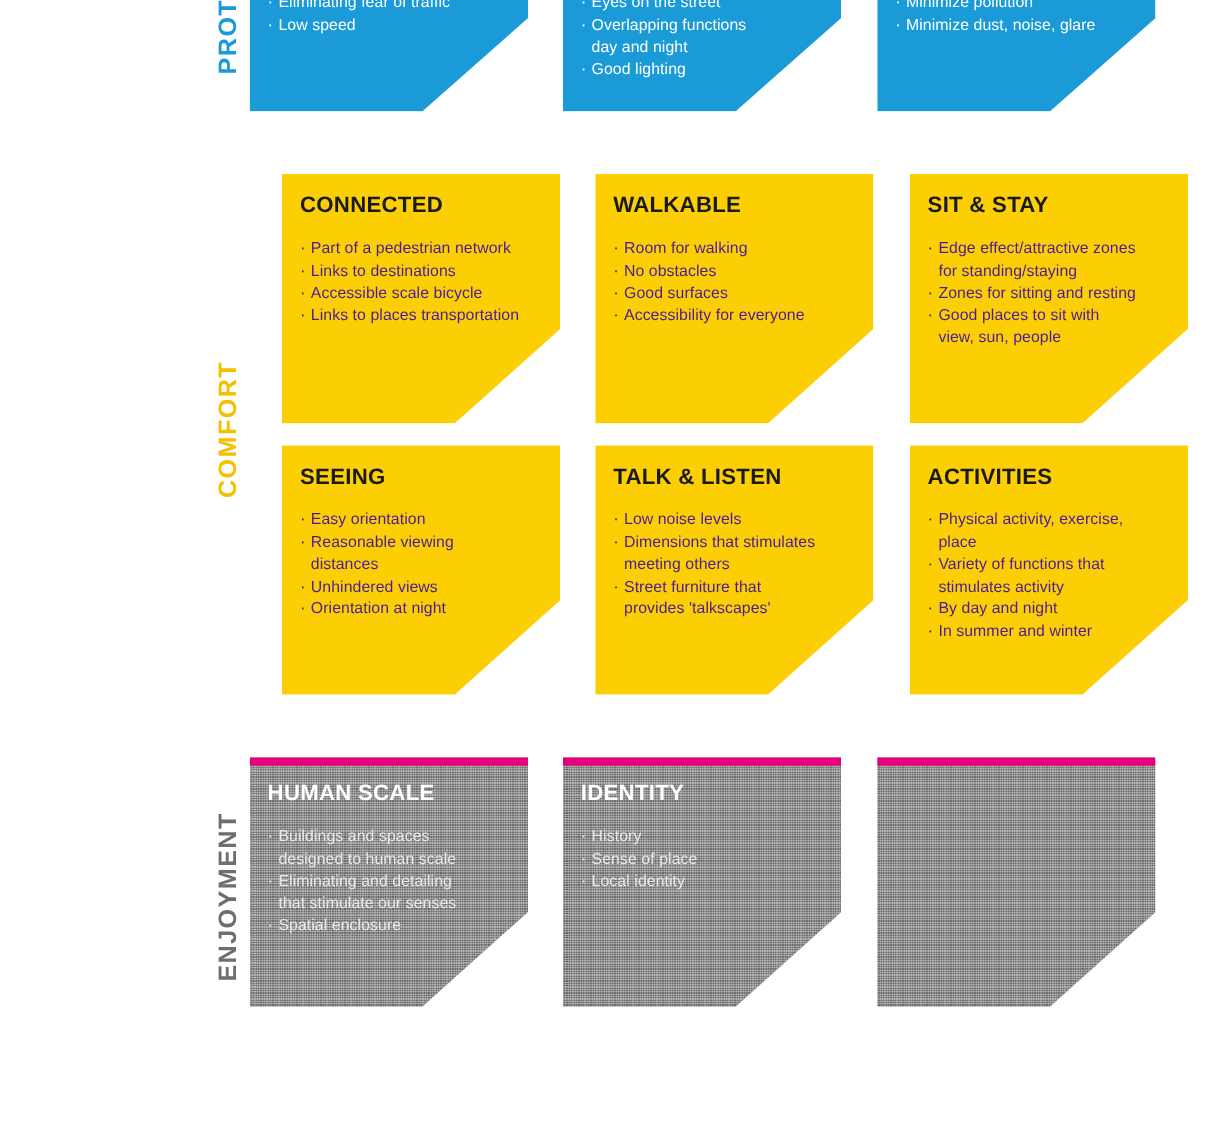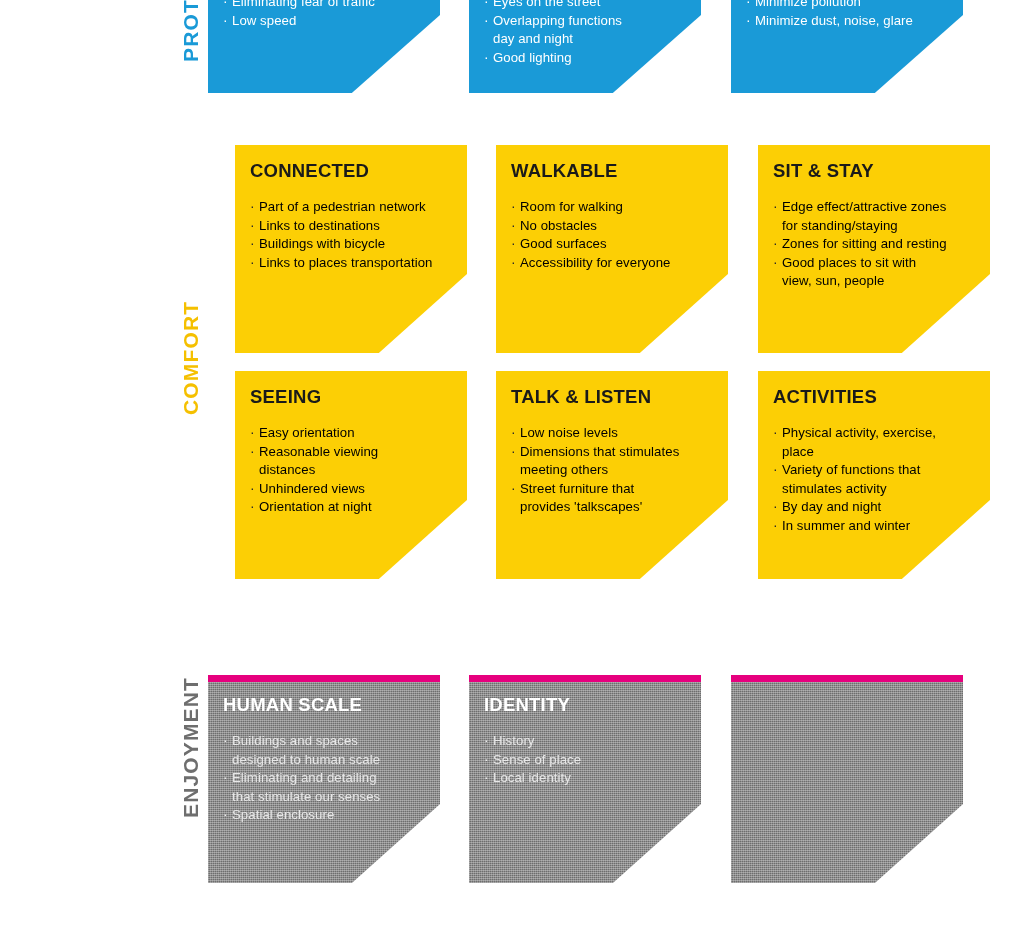--- a/index.html
+++ b/index.html
@@ -65,21 +65,20 @@
       repeating-linear-gradient(0deg,
         rgba(255,255,255,0.30) 0px,
         rgba(255,255,255,0.30) 1px,
         rgba(0,0,0,0) 1px,
         rgba(0,0,0,0) 2px),
       repeating-linear-gradient(90deg,
         rgba(255,255,255,0.22) 0px,
         rgba(255,255,255,0.22) 1px,
         rgba(0,0,0,0) 1px,
         rgba(0,0,0,0) 2px);
-    margin-top: 44px;
   }
 
   .card-topbar {
     position: absolute;
     left: 0; top: 0;
     width: 100%;
     height: 7px;
     background: #e6007e;
   }
 
@@ -112,21 +111,21 @@
   }
   .bullets li.cont { padding-left: 9px; }
   .bullets li.cont::before { content: ""; }
   .bullets li::before {
     content: "\00B7";
     position: absolute;
     left: 0;
     top: -1px;
     font-size: 14px;
   }
-  .card.yellow .bullets li { color: #000000; }
+  .card.yellow .bullets li { color: #4c1d95; }
   .card.yellow .bullets li::before { color: #2b2b2b; }
   .card.blue .bullets li,
   .card.blue .bullets li::before { color: #ffffff; }
   .card.grey .bullets li,
   .card.grey .bullets li::before { color: #e8e8e8; }
 
   
   .card.blue .card-inner { padding-top: 0; }
 </style>
 </head>
@@ -168,21 +167,21 @@
       </ul>
     </div>
   </div>
 
   <div class="card yellow" style="left:208px; top:145px; width:232px; height:208px;">
     <div class="card-inner">
       <h3 class="card-title">CONNECTED</h3>
       <ul class="bullets">
         <li>Part of a pedestrian network</li>
         <li>Links to destinations</li>
-        <li>Buildings with bicycle</li>
+        <li>Accessible scale bicycle</li>
         <li>Links to places transportation</li>
       </ul>
     </div>
   </div>
 
   <div class="card yellow" style="left:469px; top:145px; width:232px; height:208px;padding-left:24px;">
     <div class="card-inner">
       <h3 class="card-title">WALKABLE</h3>
       <ul class="bullets">
         <li>Room for walking</li>

